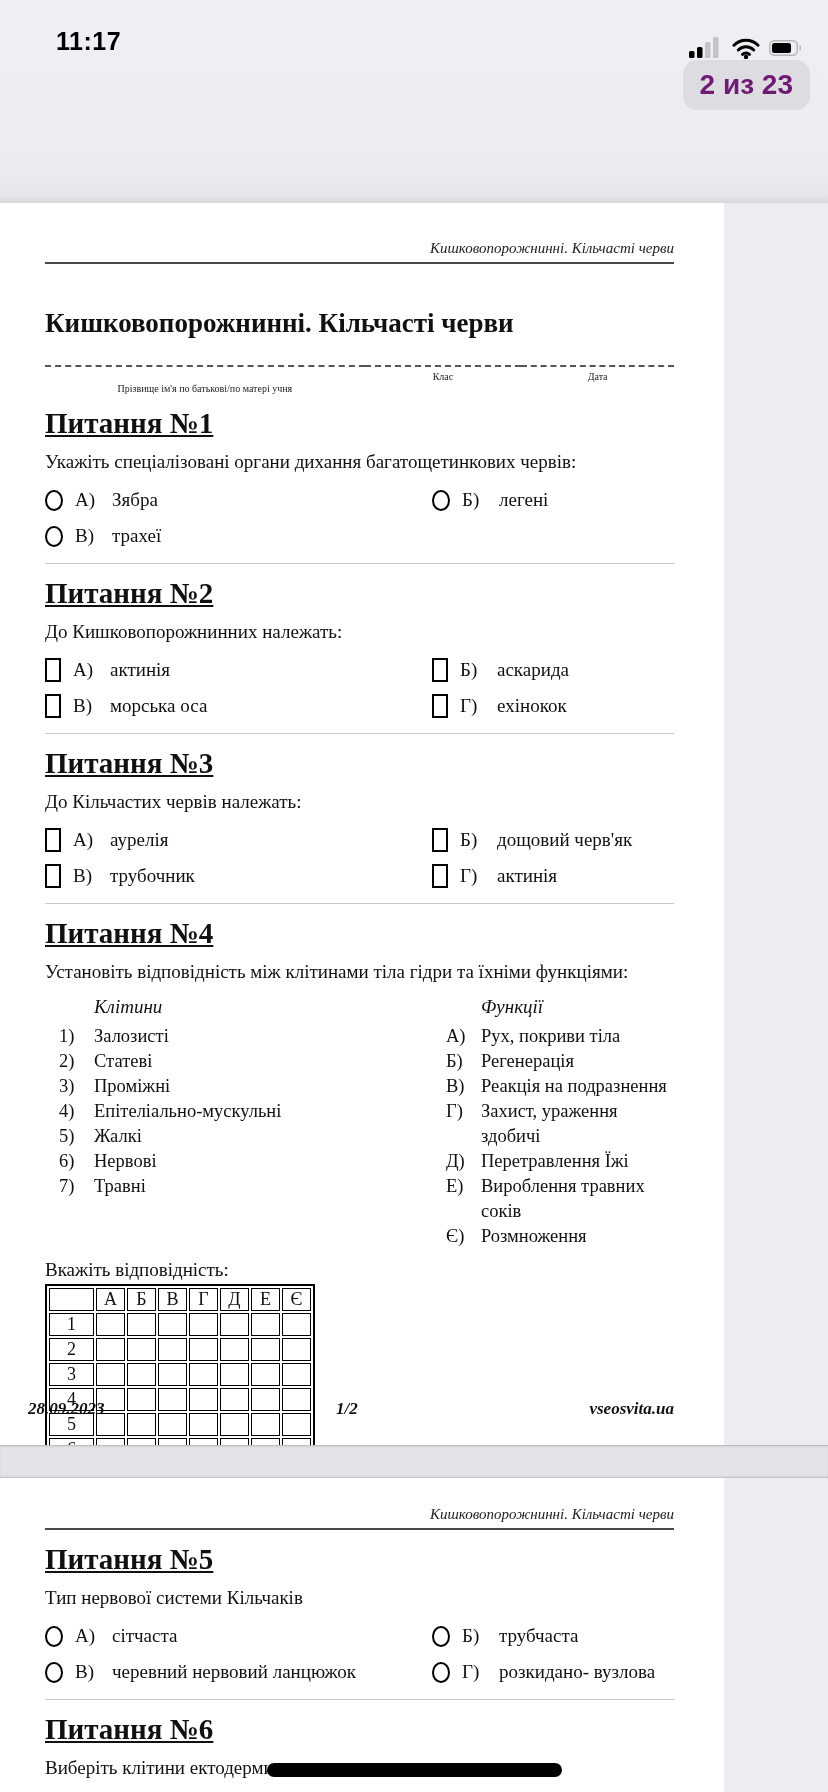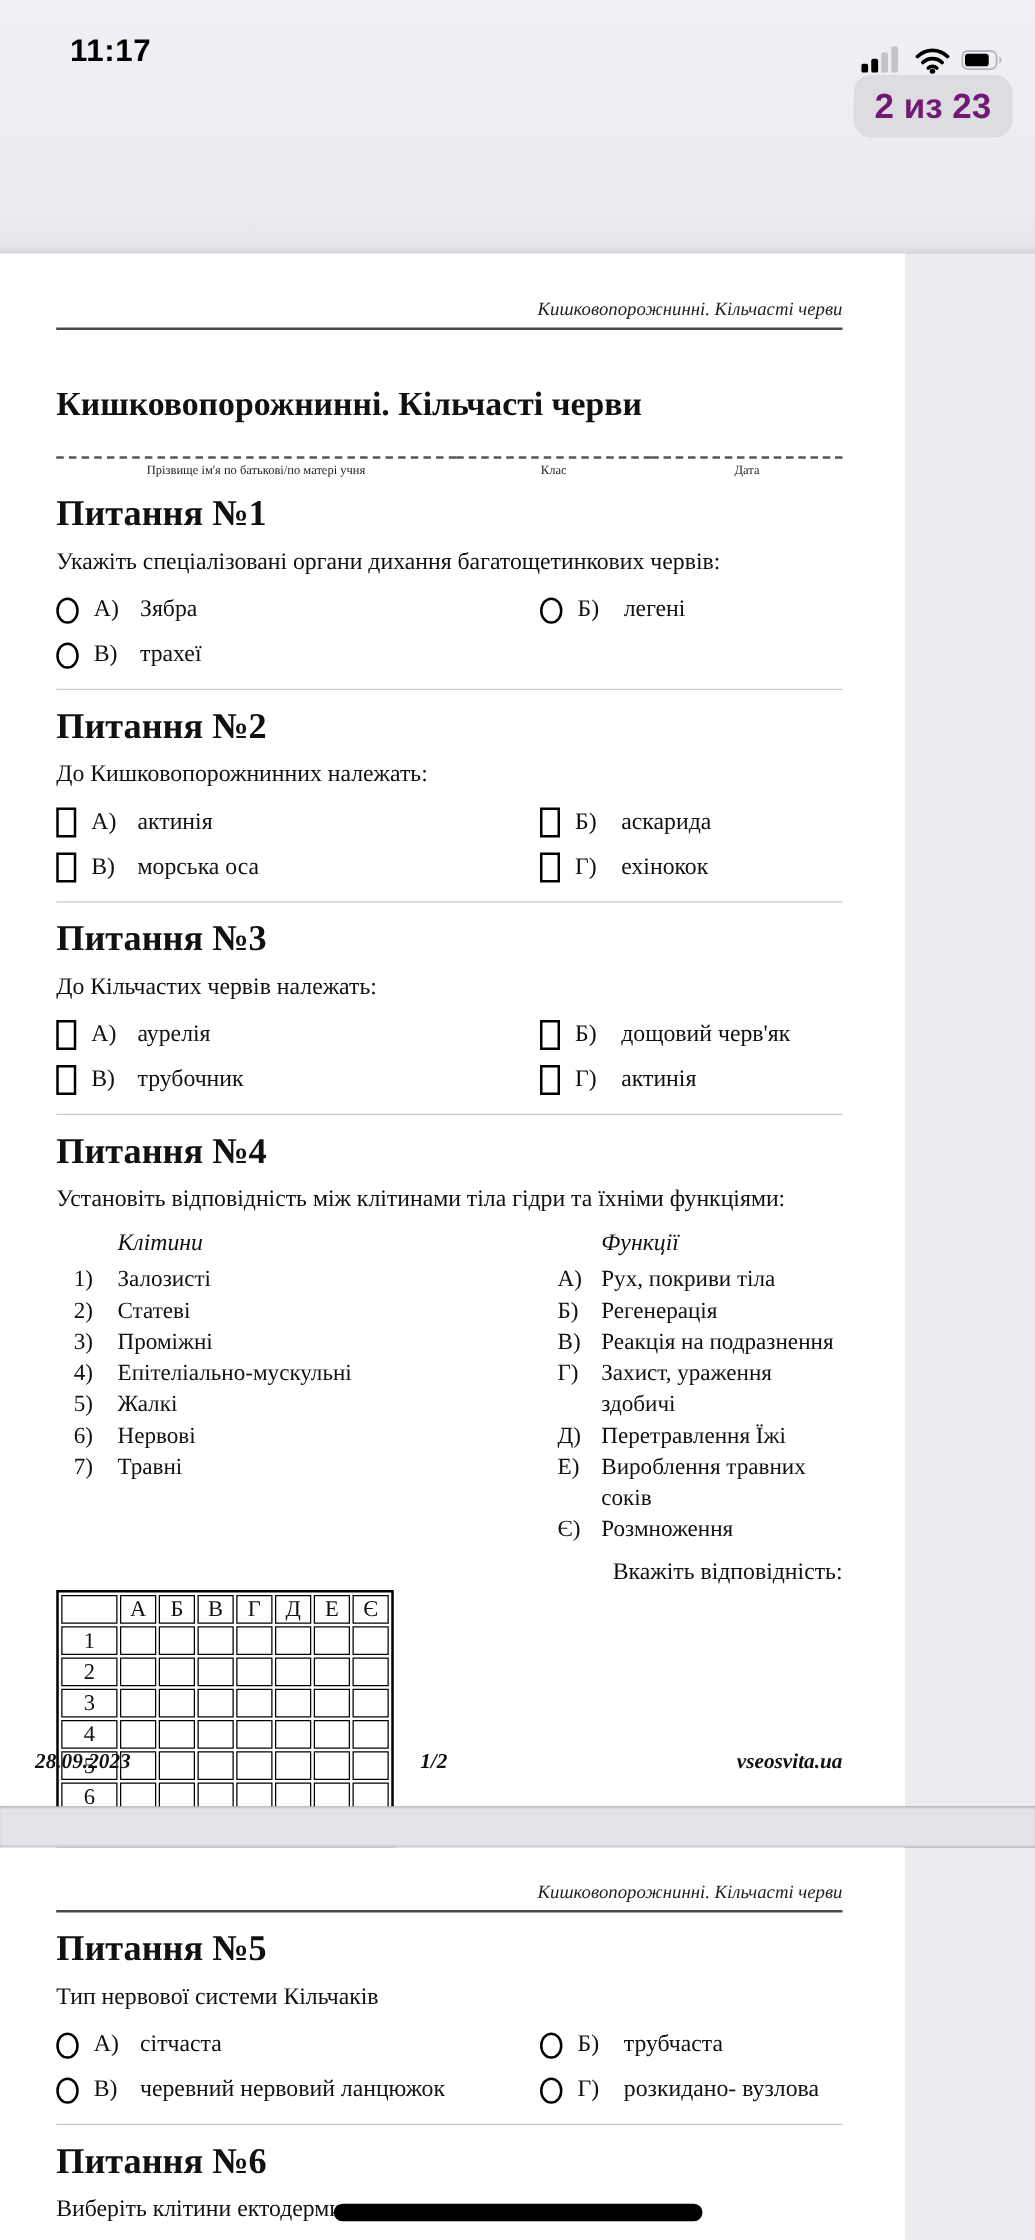--- a/index.html
+++ b/index.html
@@ -47,48 +47,48 @@
   }
   .page1 .doc-header { padding-top:37px; }
   .page2 .doc-header { padding-top:28px; }
 
   .doc-title { font-size:27px; font-weight:bold; margin:44px 0 0 0; }
 
   .fill-line { display:flex; justify-content:space-between; margin-top:26px; }
   .fill-seg  { display:flex; flex-direction:column; }
   .fill-seg .dash { border-top:2.5px dashed #555; height:0; }
   .fill-seg .lbl  { font-size:10px; text-align:center; margin-top:4px; color:#1d1d1d; white-space:nowrap; }
-  .seg-name  { width:341px; }
+  .seg-name  { width:341px;gap:12px; }
   .seg-class { width:167px; }
   .seg-date  { width:163px; }
 
   
   .question { border-bottom:1.5px solid #c9c9c9; padding-bottom:13px; }
   .question.no-border { border-bottom:none; }
-  .q-num  { font-size:29px; font-weight:bold; margin:13px 0 11px 0; }
+  .q-num  { font-size:29px; font-weight:bold; margin:13px 0 11px 0;text-decoration:underline; }
   .q-text { font-size:19px; margin:0 0 13px 0; }
   .options { display:grid; grid-template-columns:387px 1fr; row-gap:8px; }
   .option  { display:flex; align-items:center; min-height:28px; }
   .mark-radio {
     flex:none; width:18px; height:21px; border:2px solid #000; border-radius:50%;
     box-sizing:border-box; background:#fff;
   }
   .mark-checkbox {
     flex:none; width:16px; height:24px; border:2px solid #000;
     box-sizing:border-box; background:#fff;
   }
   .opt-key  { margin-left:12px; width:37px; font-size:19px; flex:none; }
   .opt-text { font-size:19px; }
 
   
   .match { display:grid; grid-template-columns:387px 1fr; margin-top:2px; }
   .m-head { font-style:italic; font-size:19px; margin:0 0 6px 49px; }
   .m-item { display:flex; line-height:25px; font-size:18.5px; }
   .m-n    { flex:none; width:35px; margin-left:14px; }
-  .grid-label { font-size:19px; margin:10px 0 3px 12px;text-align:right; }
+  .grid-label { font-size:19px; margin:10px 0 3px 0; }
   table.answer-grid {
     border-collapse:separate; border-spacing:2px;
     border:2px solid #000; background:#fff; margin-left:0;
   }
   table.answer-grid td {
     border:1.5px solid #000; width:27px; height:21px;
     text-align:center; font-size:18px; padding:0;
   }
   table.answer-grid td.rhead { width:43px; }
 

